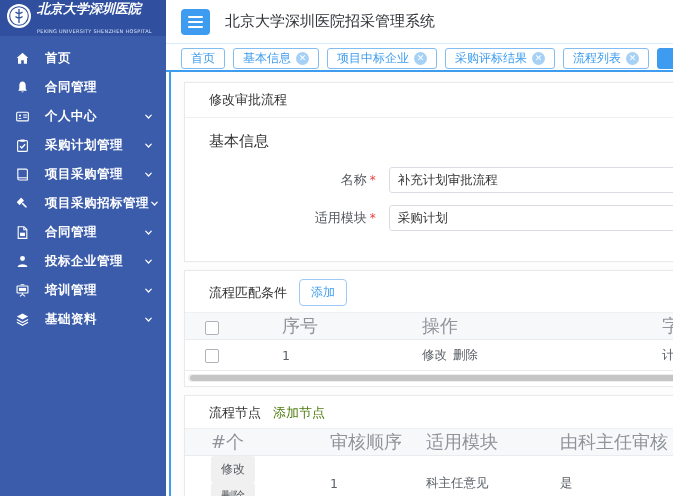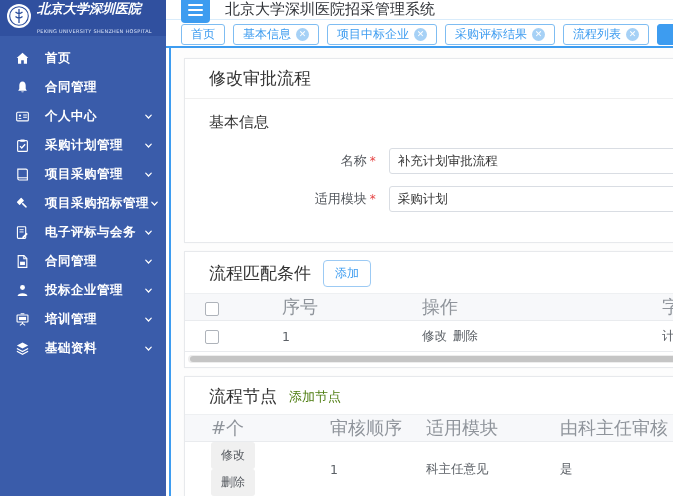--- a/index.html
+++ b/index.html
@@ -16,35 +16,35 @@
   .logo-text{display:flex;flex-direction:column;line-height:1.05;gap:12px;}
   .logo-cn{font-family:"DejaVu Serif","Liberation Serif",serif;font-size:13px;font-weight:bold;font-style:italic;white-space:nowrap;}
   .logo-en{font-size:6px;transform:scale(.82);transform-origin:left center;letter-spacing:.4px;white-space:nowrap;color:#dfe8fa;}
   .menu{padding-top:8px;flex:1;}
   .menu-item{height:29px;display:flex;align-items:center;padding:0 12px 0 14px;font-size:12.5px;font-weight:600;cursor:pointer;white-space:nowrap;}
   .menu-item .mi-icon{width:16px;height:16px;margin-right:15px;flex-shrink:0;display:flex;align-items:center;justify-content:center;}
   .menu-item .mi-label{letter-spacing:.5px;}
   .menu-item .mi-chev{margin-left:auto;width:12px;height:12px;display:flex;align-items:center;justify-content:center;}
   
   .main{flex:1;min-width:0;display:flex;flex-direction:column;background:#fff;}
-  .topbar{height:20px;flex-shrink:0;display:flex;align-items:center;gap:15px;padding-left:15px;border-bottom:1px solid #d9ecfb;}
+  .topbar{height:44px;flex-shrink:0;display:flex;align-items:center;gap:15px;padding-left:15px;border-bottom:1px solid #d9ecfb;}
   .hamburger{width:29px;height:26px;background:#3d9cf0;border-radius:4px;display:flex;flex-direction:column;justify-content:center;align-items:center;gap:3px;cursor:pointer;}
   .hamburger span{display:block;width:15px;height:2px;background:#fff;border-radius:1px;}
   .app-title{font-size:15px;color:#303338;}
   .tabbar{height:28px;flex-shrink:0;display:flex;align-items:center;gap:8px;padding-left:15px;position:relative;}
   .tabbar::after{content:"";position:absolute;left:0;bottom:0;height:2px;width:657px;background:#3d9cf0;}
   .tab{height:21px;display:flex;align-items:center;gap:5px;padding:0 9px;border:1px solid #7fbdf2;border-radius:3px;color:#3d9cf0;font-size:12px;background:#fff;cursor:pointer;white-space:nowrap;}
   .tab.active{background:#3d9cf0;border-color:#3d9cf0;color:#fff;}
   .tab-close{width:13px;height:13px;border-radius:50%;background:#a6d1f6;color:#fff;font-size:9px;line-height:13px;text-align:center;font-weight:bold;}
   
   .content{flex:1;overflow:hidden;padding:10px 0 0 13px;border-left:2px solid #3d9cf0;margin-left:3px;background:#fdfdfd;}
   .card{width:742px;background:#fff;border:1px solid #e7e9ec;box-shadow:0 0 2px rgba(0,0,0,.03);}
   .card + .card{margin-top:8px;}
   .card-title-row{display:flex;align-items:center;gap:12px;padding:8px 24px;border-bottom:1px solid #efefef;}
-  .card-title{font-size:17px;color:#333;}
+  .card-title{font-size:13px;color:#333;}
   .card-body{padding:12px 24px 18px 24px;}
   .section-title{font-size:15px;color:#333;margin:2px 0 16px 0;}
   .form-row{display:flex;align-items:center;margin-bottom:12px;}
   .form-label{width:180px;text-align:right;font-size:13px;color:#54585e;padding-right:4px;}
   .req{color:#e64545;margin-left:3px;font-size:12px;}
   .form-input{margin-left:9px;width:540px;height:26px;border:1px solid #d9dde3;border-radius:3px;font-size:12.5px;color:#333;padding:0 8px;font-family:inherit;background:#fff;}
   
   table{border-collapse:collapse;width:740px;table-layout:fixed;}
   thead th{background:#f7f8fa;color:#8f949b;font-size:18px;font-weight:normal;text-align:left;height:27px;border-bottom:1px solid #e9ebee;border-top:1px solid #eef0f2;}
   tbody td{font-size:12.5px;color:#5b6066;border-bottom:1px solid #e9ebee;}
@@ -161,35 +161,20 @@
           <span class="mi-label">项目采购招标管理</span>
           <span class="mi-chev">
             <svg width="11" height="11" viewBox="0 0 16 16">
               <path d="M4 6 8 10.2 12 6" fill="none" stroke="#fff" stroke-width="1.8" stroke-linecap="round"></path>
             </svg>
           </span>
         </div>
         <div class="menu-item">
           <span class="mi-icon">
             <svg width="15" height="15" viewBox="0 0 16 16">
-              <rect x="2.6" y="1.8" width="8.8" height="12.4" rx=".8" fill="none" stroke="#fff" stroke-width="1.2"></rect>
-              <path d="M4.8 5h4.4M4.8 7.4h4.4" stroke="#fff" stroke-width="1"></path>
-              <path d="M9.4 13.8 13.6 9.6 12.2 8.2 8 12.4 7.7 14.1Z" fill="#fff"></path>
-            </svg>
-          </span>
-          <span class="mi-label">电子评标与会务</span>
-          <span class="mi-chev">
-            <svg width="11" height="11" viewBox="0 0 16 16">
-              <path d="M4 6 8 10.2 12 6" fill="none" stroke="#fff" stroke-width="1.8" stroke-linecap="round"></path>
-            </svg>
-          </span>
-        </div>
-        <div class="menu-item">
-          <span class="mi-icon">
-            <svg width="15" height="15" viewBox="0 0 16 16">
               <path d="M3.4 1.8H9.6L12.6 4.8V14.2H3.4Z" fill="none" stroke="#fff" stroke-width="1.2"></path>
               <path d="M9.4 2v3h3" fill="none" stroke="#fff" stroke-width="1.1"></path>
               <rect x="5.4" y="8.2" width="5.2" height="3.6" fill="#fff"></rect>
             </svg>
           </span>
           <span class="mi-label">合同管理</span>
           <span class="mi-chev">
             <svg width="11" height="11" viewBox="0 0 16 16">
               <path d="M4 6 8 10.2 12 6" fill="none" stroke="#fff" stroke-width="1.8" stroke-linecap="round"></path>
             </svg>

